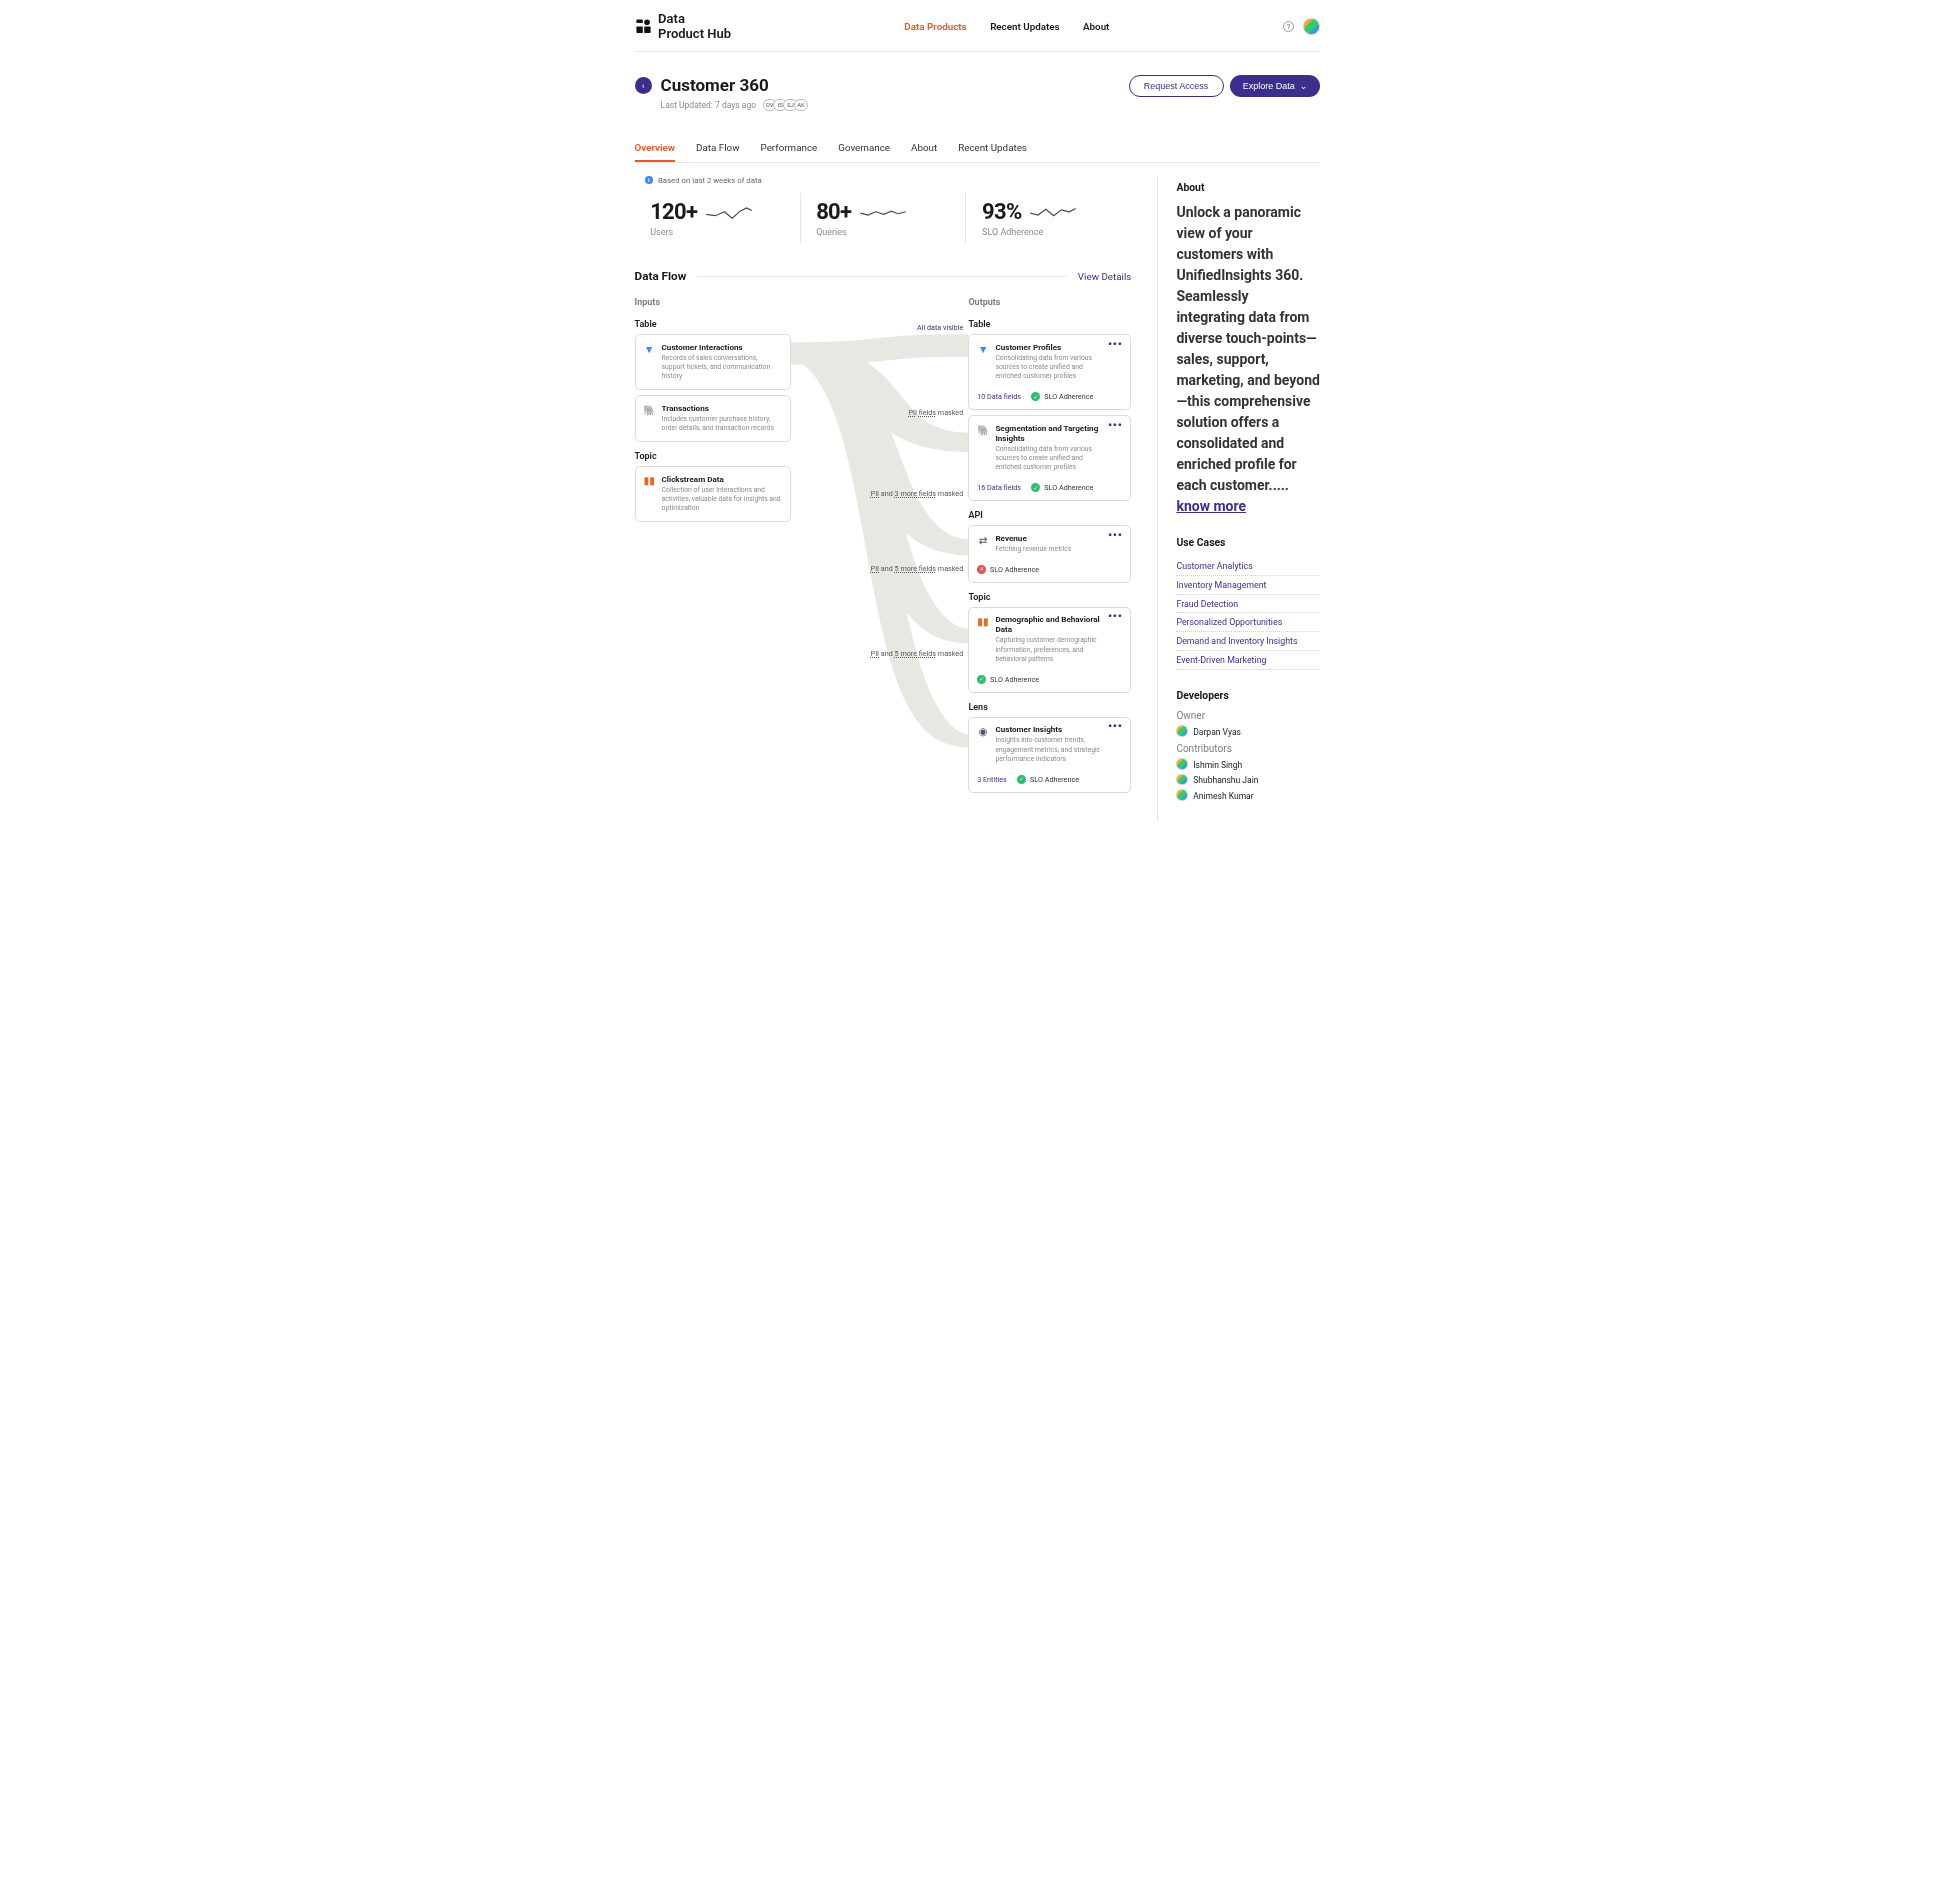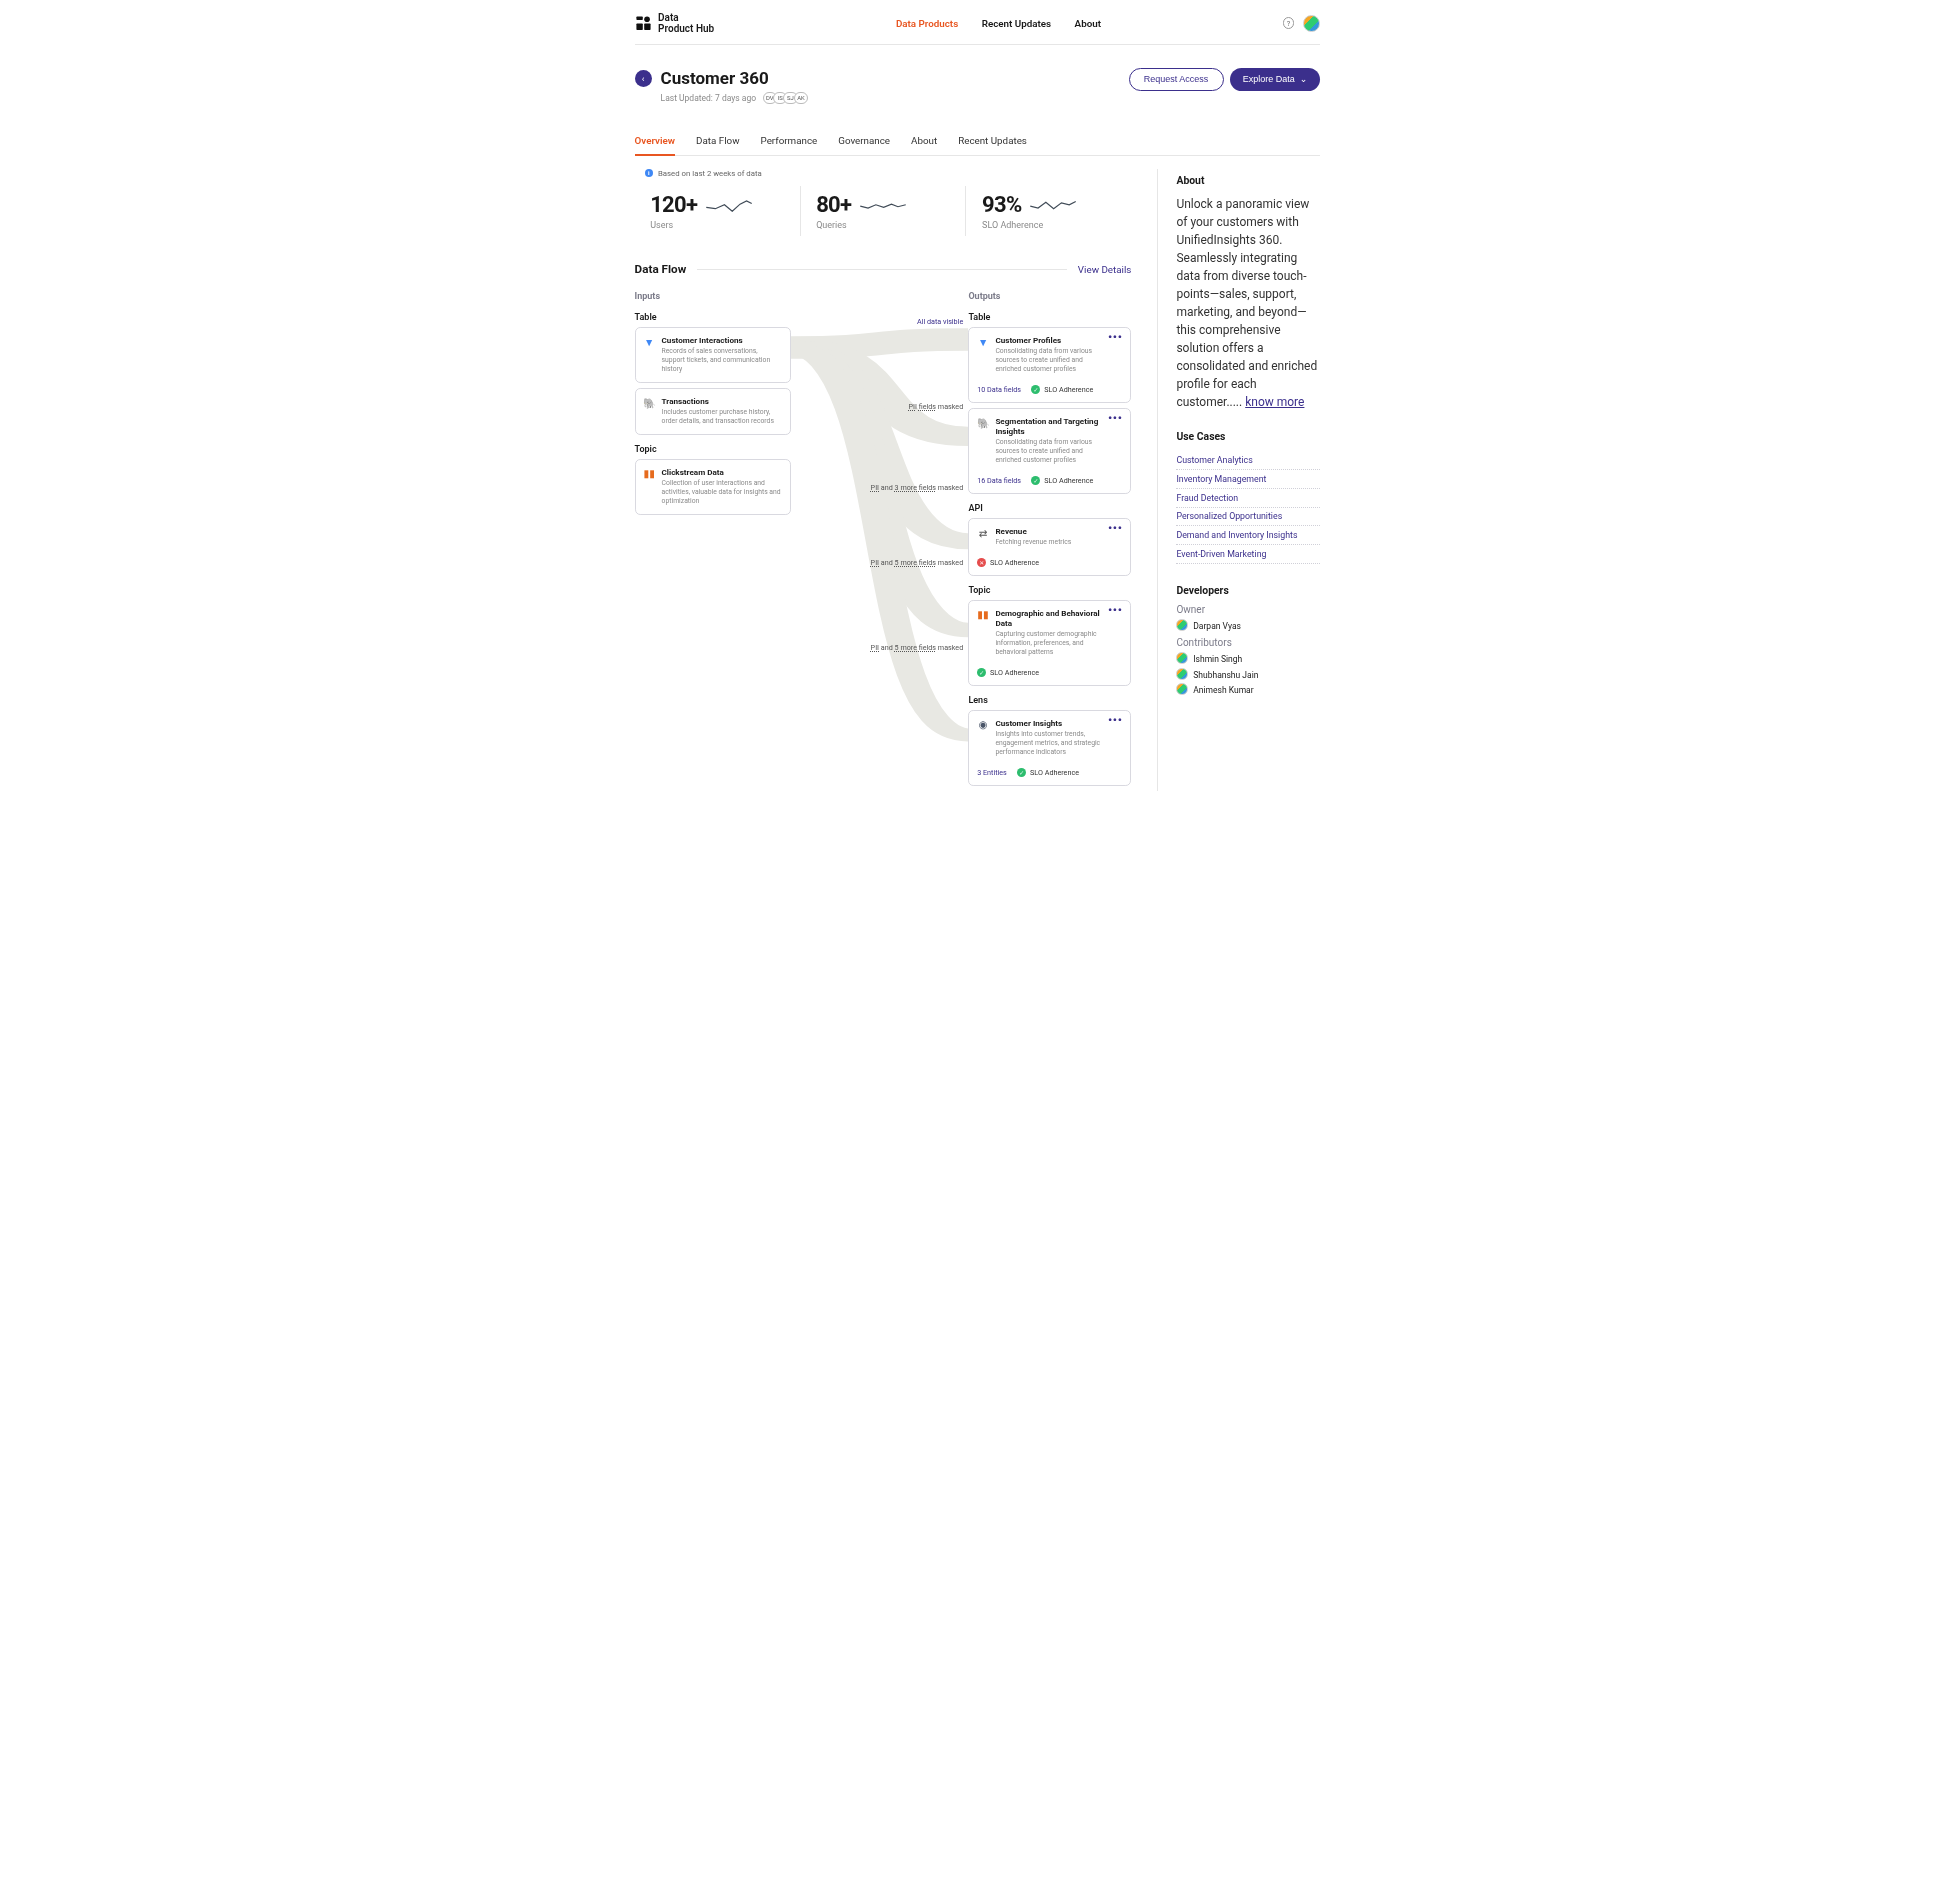--- a/index.html
+++ b/index.html
@@ -3,21 +3,21 @@
 <meta charset="utf-8">
 <style>
 * { box-sizing: border-box; margin: 0; padding: 0; }
 body { font-family: -apple-system, BlinkMacSystemFont, "Segoe UI", Roboto, sans-serif; background: #fff; color: #1a1a1a; font-size: 9px; }
 .page { max-width: 717px; margin: 0 auto; padding: 0 15.6px; }
 
 
 .topnav { display: flex; align-items: center; justify-content: space-between; padding: 11.7px 0 9px; border-bottom: 0.7px solid #e6e6e6; }
 .brand { display: flex; align-items: center; gap: 6.5px; }
 .brand-logo { width: 17px; height: 17px; }
-.brand-text { font-size: 10px; font-weight: 600; line-height: 1.15; }
+.brand-text { font-size: 13px; font-weight: 600; line-height: 1.15; }
 .nav-links { display: flex; gap: 23.5px; }
 .nav-link { font-size: 9.8px; font-weight: 600; color: #1a1a1a; cursor: pointer; }
 .nav-link.active { color: #e85621; }
 .nav-right { display: flex; align-items: center; gap: 9px; }
 .help-icon { width: 11.7px; height: 11.7px; border: 1px solid #999; border-radius: 50%; display: flex; align-items: center; justify-content: center; font-size: 7.2px; color: #666; cursor: pointer; }
 .avatar { width: 17px; height: 17px; border-radius: 50%; background: linear-gradient(135deg,#f5a623 33%,#2ecc71 33%,#2ecc71 66%,#3498db 66%); cursor: pointer; border:0.7px solid #ccc; }
 .avatar.sm { width: 11.7px; height: 11.7px; }
 
 
 .header { display: flex; align-items: flex-start; justify-content: space-between; padding: 23.5px 0 6.5px; }
@@ -85,21 +85,21 @@
 
 
 .edge-label{ position:absolute; right:5.2px; font-size:7.2px; color:#555; white-space:nowrap; text-align:right; }
 .edge-label.blue{ color:#3b2f8c; }
 .edge-label .u { text-decoration:underline dotted; }
 svg.edges{ position:absolute; inset:0; width:100%; height:100%; }
 
 
 .side h3 { font-size: 10.4px; font-weight: 700; margin-bottom: 7.8px; }
 .side .sec { margin-bottom: 19.6px; }
-.about-text { font-size: 12px; color:#333; line-height:1.5; }
+.about-text { font-size: 14px; color:#333; line-height:1.5;font-weight:bold; }
 .know-more { color:#3b2f8c; text-decoration:underline; cursor:pointer; }
 .uc-list { display:flex; flex-direction:column; }
 .uc { color:#3b2f8c; font-size:8.8px; padding:3.9px 0; border-bottom:0.7px dotted #d0d0d8; cursor:pointer; }
 .dev-sub { font-size:10px; color:#7c7c8a; margin:6.5px 0 3.9px; }
 .dev-row { display:flex; align-items:flex-end; gap:5.2px; font-size:8.5px; margin-bottom:3.9px; }
 
 </style>
 </head>
 <body>
 

